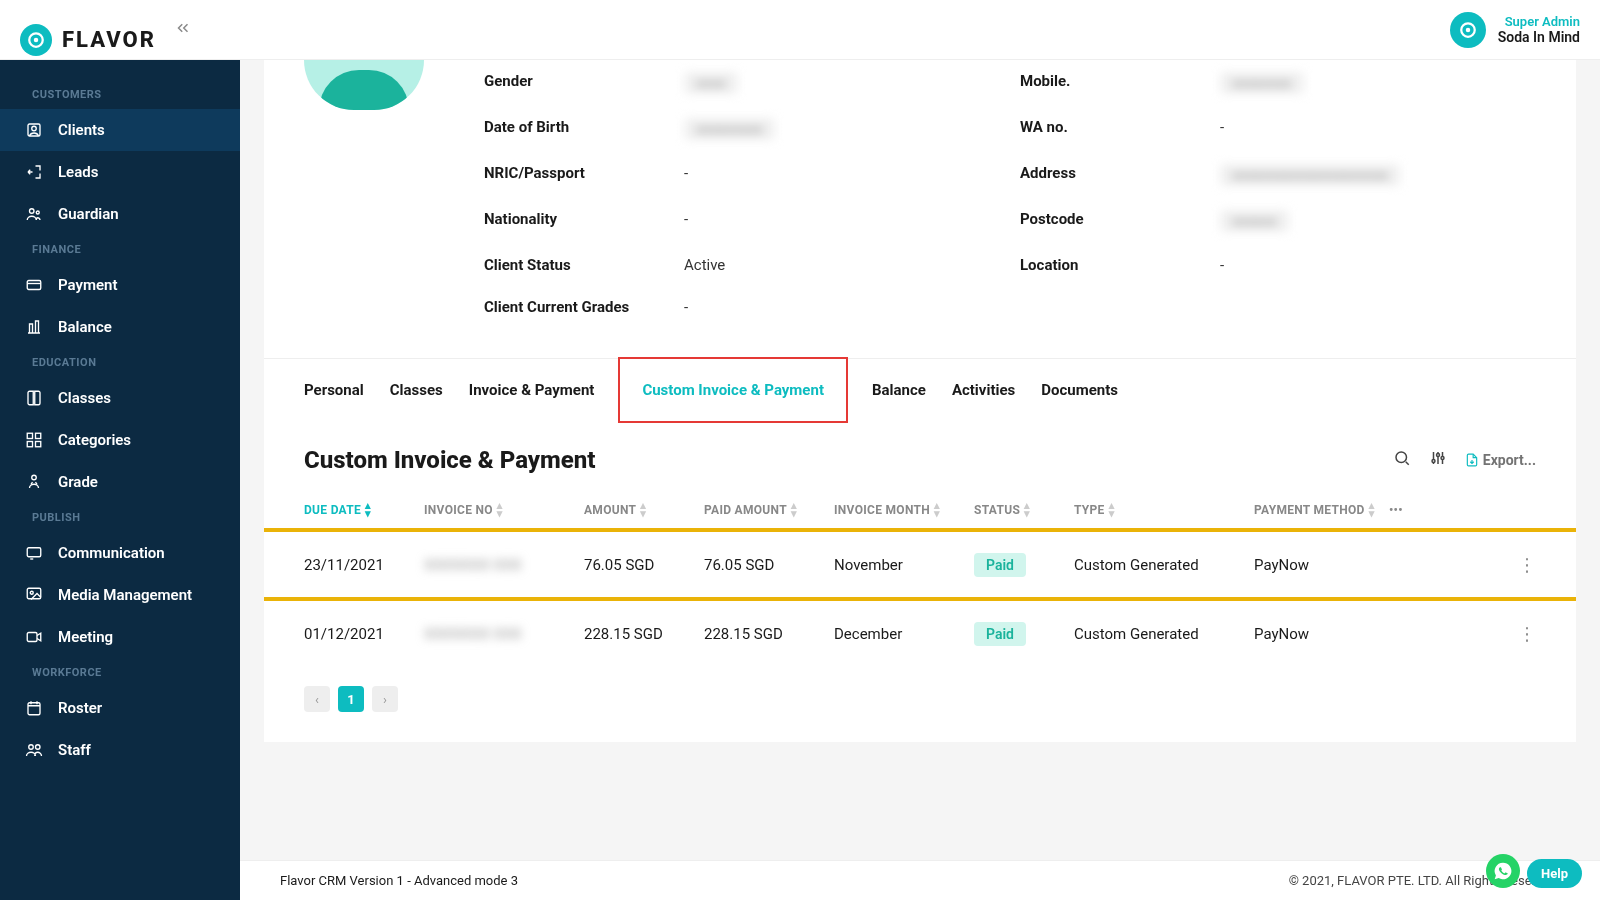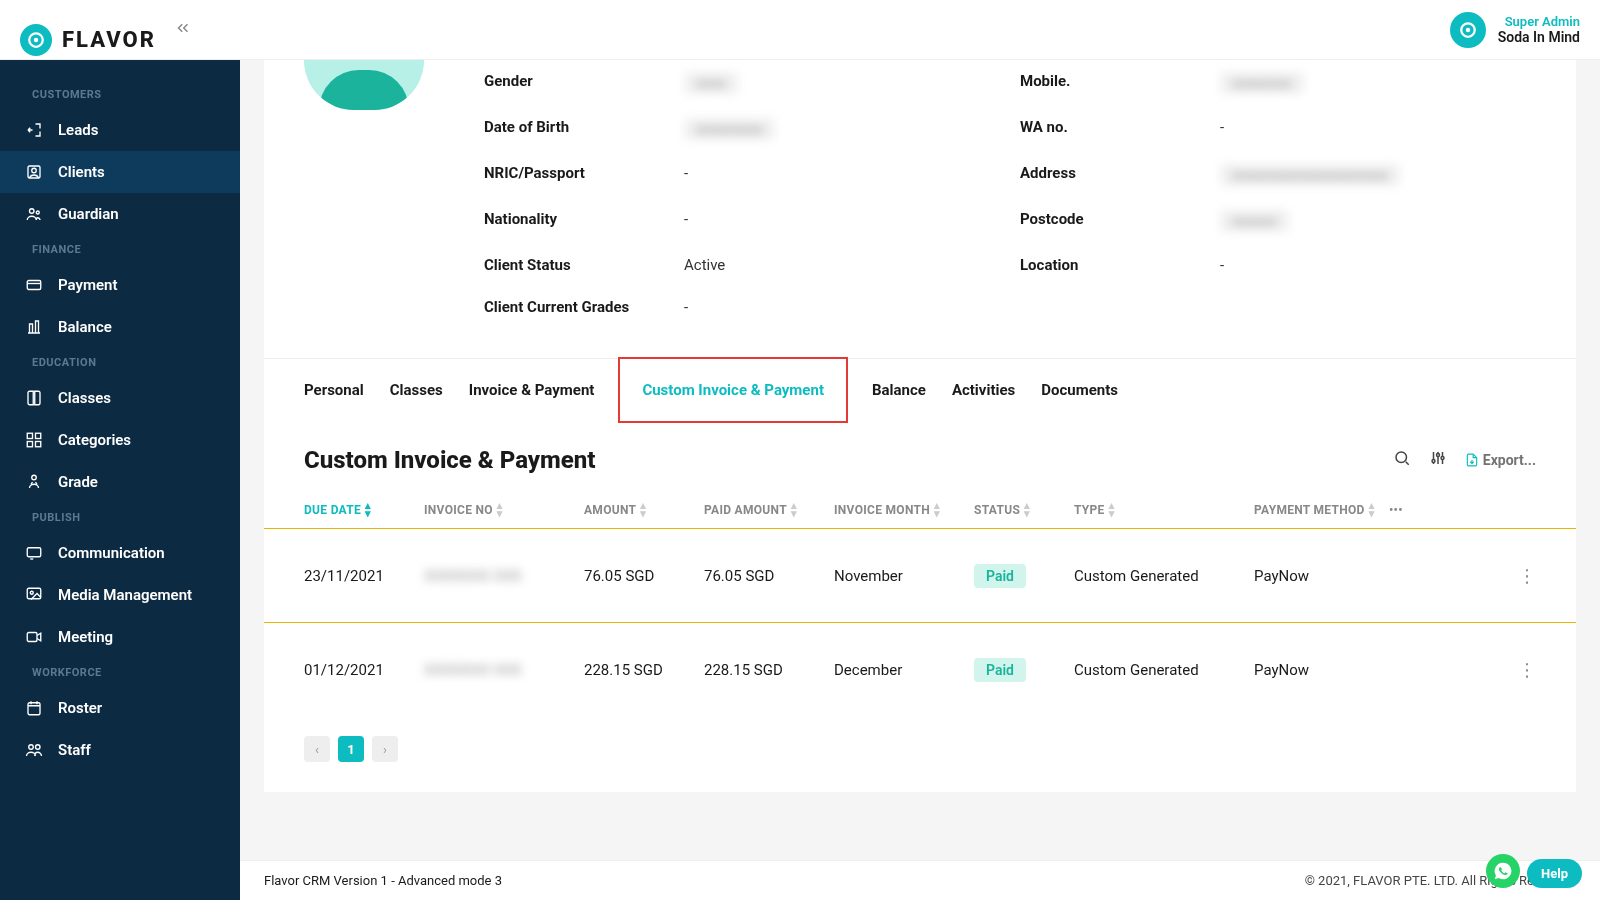--- a/index.html
+++ b/index.html
@@ -49,39 +49,39 @@
   .hdr-actions { display: flex; align-items: center; gap: 18px; }
   .export-link { color: #737373; font-weight: 700; font-size: 14px; cursor: pointer; display: flex; align-items: center; gap: 4px; }
   
   .table { width: 100%; }
   .thead-row { display: flex; padding: 10px 40px; font-size: 12px; color: #888; font-weight: 700; letter-spacing: 0.3px; }
   .th { display: flex; align-items: center; gap: 4px; }
   .sort-ic { color: #ccc; font-size: 11px; line-height: 8px; }
   .th-active { color: #0dbcc0; }
   .th-active .sort-ic { color: #0dbcc0; }
   
-  .tbody-row { display: flex; padding: 36px 40px; border-top: 1px solid #eab308; align-items: center; font-size: 15px; }
+  .tbody-row { display: flex; padding: 22px 40px; border-top: 4px solid #eab308; align-items: center; font-size: 15px; }
   .col-due { width: 120px; }
   .col-inv { width: 160px; }
   .col-amt { width: 120px; }
   .col-paid { width: 130px; }
   .col-month { width: 140px; }
   .col-status { width: 100px; }
   .col-type { width: 180px; }
   .col-method { width: 135px; }
   .col-action { flex: 1; text-align: right; }
   .badge-paid { background: #d1f5ed; color: #1bb39c; padding: 4px 12px; border-radius: 4px; font-weight: 600; font-size: 14px; }
   .dots-ic { cursor: pointer; color: #888; font-size: 18px; }
   .blur-cell { filter: blur(5px); color: #999; }
   
   .pagination { display: flex; gap: 8px; padding: 20px 40px 30px 40px; }
   .pg-btn { width: 26px; height: 26px; border-radius: 4px; background: #eee; display: flex; align-items: center; justify-content: center; font-size: 13px; cursor: pointer; color: #999; }
   .pg-btn.active { background: #0dbcc0; color: #fff; font-weight: 700; }
   
-  .footer { position: fixed; bottom: 0; left: 240px; right: 0; height: 40px; background: #fff; border-top: 1px solid #eee; display: flex; align-items: center; padding: 0 24px; font-size: 13px; }
+  .footer { position: fixed; bottom: 0; left: 240px; right: 0; height: 40px; background: #fff; border-top: 1px solid #eee; display: flex; align-items: center; padding: 0 40px; font-size: 13px; }
   .footer-spacer { flex: 1; }
   .copyright { color: #444; }
   
   .float-wa { position: fixed; bottom: 12px; right: 80px; width: 34px; height: 34px; border-radius: 50%; background: #25d366; display: flex; align-items: center; justify-content: center; cursor: pointer; }
   .float-help { position: fixed; bottom: 12px; right: 18px; background: #0dbcc0; color: #fff; padding: 7px 14px; border-radius: 20px; font-size: 13px; font-weight: 700; cursor: pointer; }
   
   .icon-svg { width: 18px; height: 18px; }
 </style>
 </head>
 <body>
@@ -111,37 +111,37 @@
     </div>
     <div class="user-meta">
       <div class="user-role">Super Admin</div>
       <div class="user-name">Soda In Mind</div>
     </div>
   </div>
 </div>
 
 <div class="sidebar" id="sidebar">
     <div class="sb-section">CUSTOMERS</div>
-    <div class="sb-item">
-      <span class="icon-slot">
-        <svg class="icon-svg" viewBox="0 0 24 24">
-          <path d="M4 12h6M4 12l3-3M4 12l3 3M14 4h6v6M14 20h6v-6"></path>
-        </svg>
-      </span>
-      <span>Leads</span>
-    </div>
     <div class="sb-item active">
       <span class="icon-slot">
         <svg class="icon-svg" viewBox="0 0 24 24">
           <rect x="4" y="4" width="16" height="16" rx="2"></rect>
           <circle cx="12" cy="10" r="3"></circle>
           <path d="M6 20c1-3 4-4 6-4s5 1 6 4"></path>
         </svg>
       </span>
       <span>Clients</span>
+    </div>
+    <div class="sb-item">
+      <span class="icon-slot">
+        <svg class="icon-svg" viewBox="0 0 24 24">
+          <path d="M4 12h6M4 12l3-3M4 12l3 3M14 4h6v6M14 20h6v-6"></path>
+        </svg>
+      </span>
+      <span>Leads</span>
     </div>
     <div class="sb-item">
       <span class="icon-slot">
         <svg class="icon-svg" viewBox="0 0 24 24">
           <circle cx="9" cy="8" r="3"></circle>
           <circle cx="17" cy="10" r="2"></circle>
           <path d="M3 20c0-3 3-5 6-5s6 2 6 5M15 20c0-2 1-3 2-3s3 1 3 3"></path>
         </svg>
       </span>
       <span>Guardian</span>

